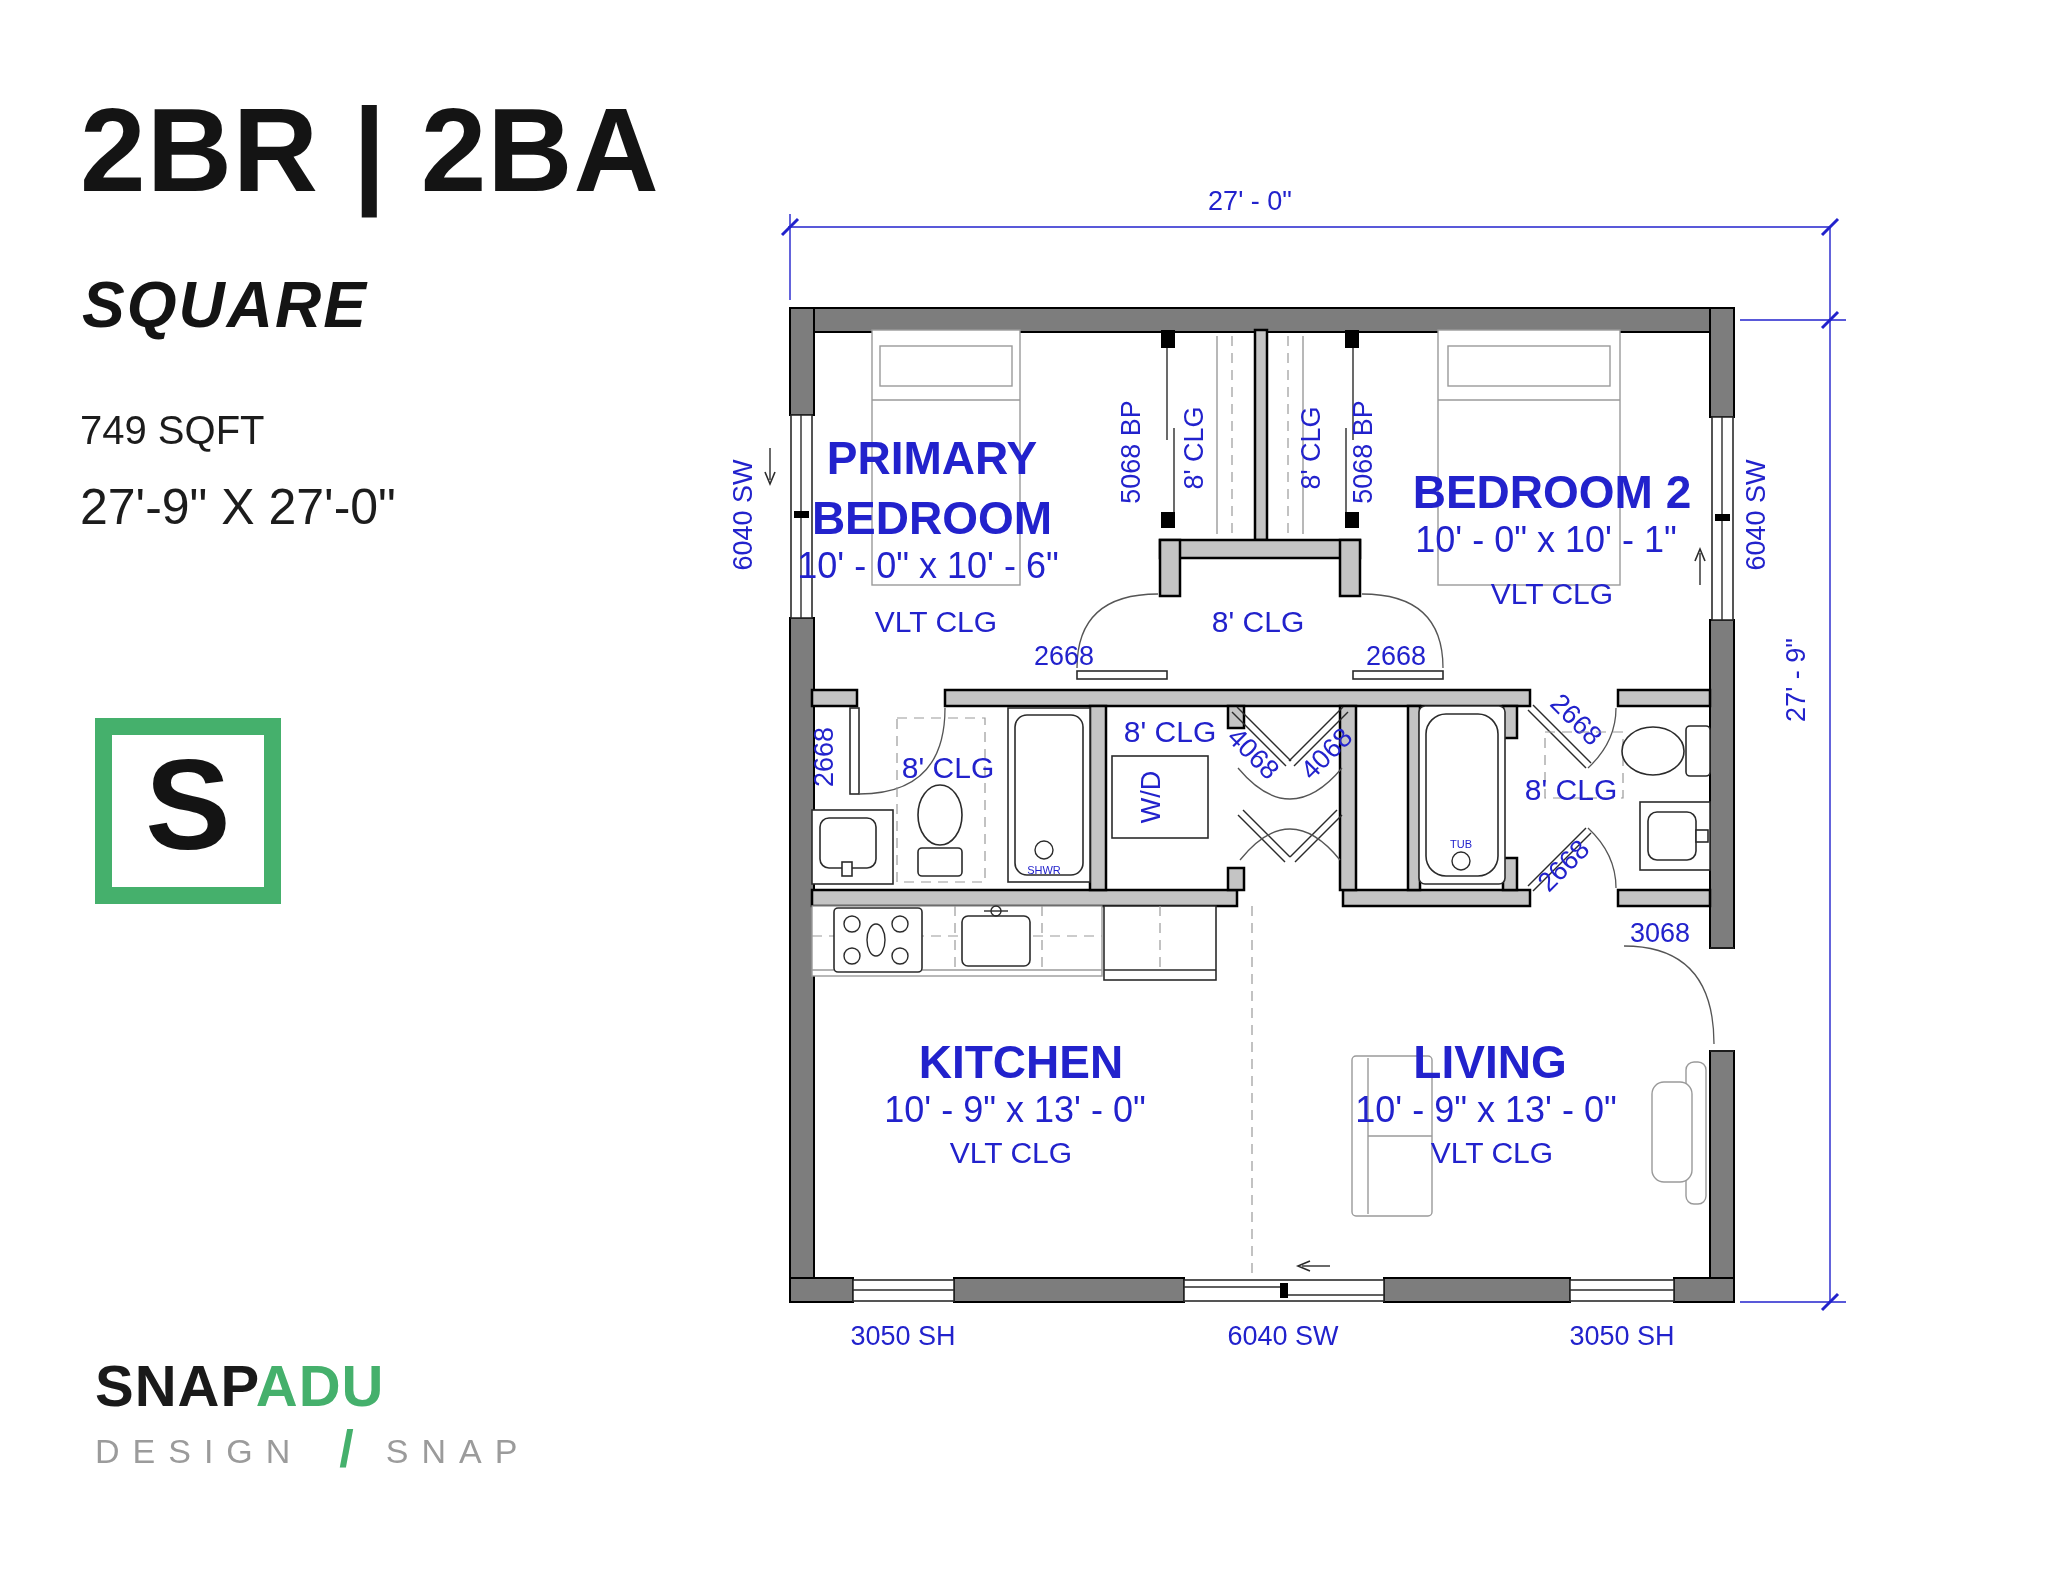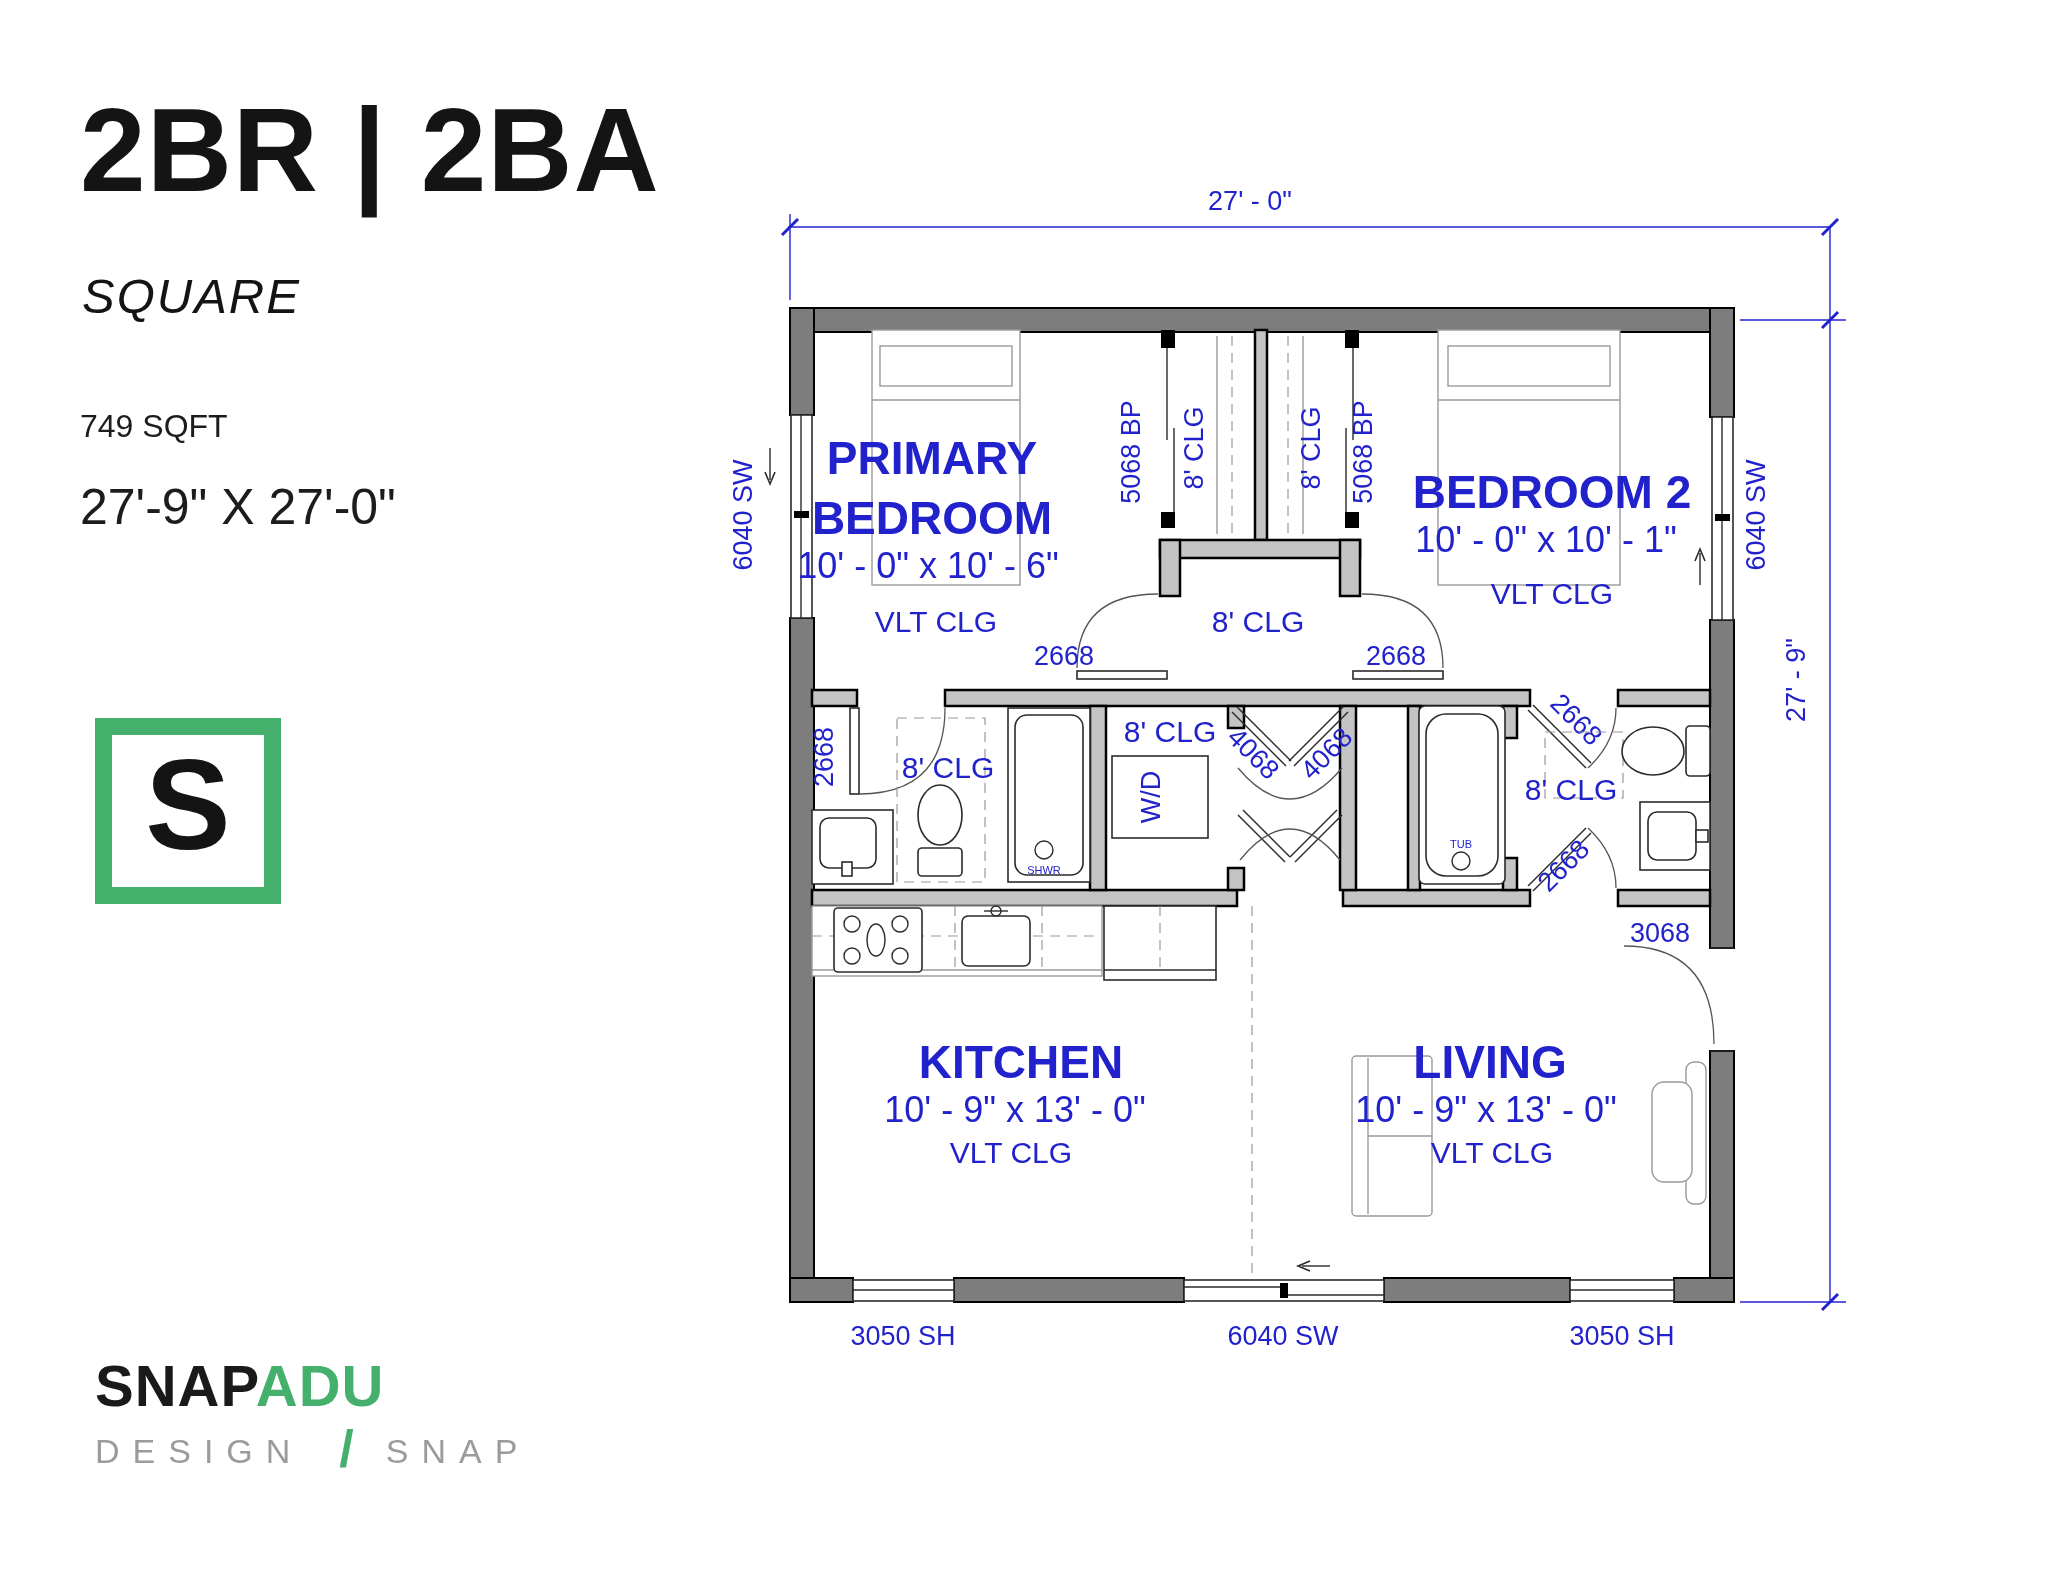--- a/index.html
+++ b/index.html
@@ -1,23 +1,23 @@
 <!DOCTYPE html>
 <html><head>
 <meta charset="utf-8">
 <style>
   html,body{margin:0;padding:0;background:#fff;}
   #stage{position:relative;width:1906px;height:1583px;background:#ffffff;overflow:hidden;
          font-family:"Liberation Sans",sans-serif;}
   
   .title{position:absolute;left:80px;top:82px;font-size:118px;font-weight:800;color:#141414;
          letter-spacing:1px;white-space:nowrap;}
-  .subtitle{position:absolute;left:82px;top:268px;font-size:49px;font-style:italic;font-weight:400;
+  .subtitle{position:absolute;left:82px;top:268px;font-size:64px;font-style:italic;font-weight:700;
             color:#141414;letter-spacing:2px;}
-  .sqft{position:absolute;left:80px;top:408px;font-size:32px;color:#1c1c1c;}
+  .sqft{position:absolute;left:80px;top:408px;font-size:40px;color:#1c1c1c;}
   .overall{position:absolute;left:80px;top:478px;font-size:50px;color:#1c1c1c;}
   .slogo{position:absolute;left:95px;top:718px;width:152px;height:152px;border:17px solid #45b06c;
          background:#fff;display:flex;align-items:center;justify-content:center;}
   .slogo span{font-size:128px;font-weight:700;color:#141414;line-height:1;transform:translateY(-6px);}
   .brand{position:absolute;left:95px;top:1352px;}
   .brand-top{font-size:58px;font-weight:800;letter-spacing:1px;white-space:nowrap;}
   .brand-top .snap{color:#1a1a1a;}
   .brand-top .adu{color:#45b06c;}
   .brand-bottom{font-size:34px;color:#9b9b9b;letter-spacing:13px;margin-top:2px;white-space:nowrap;
                 display:flex;align-items:center;gap:30px;}

